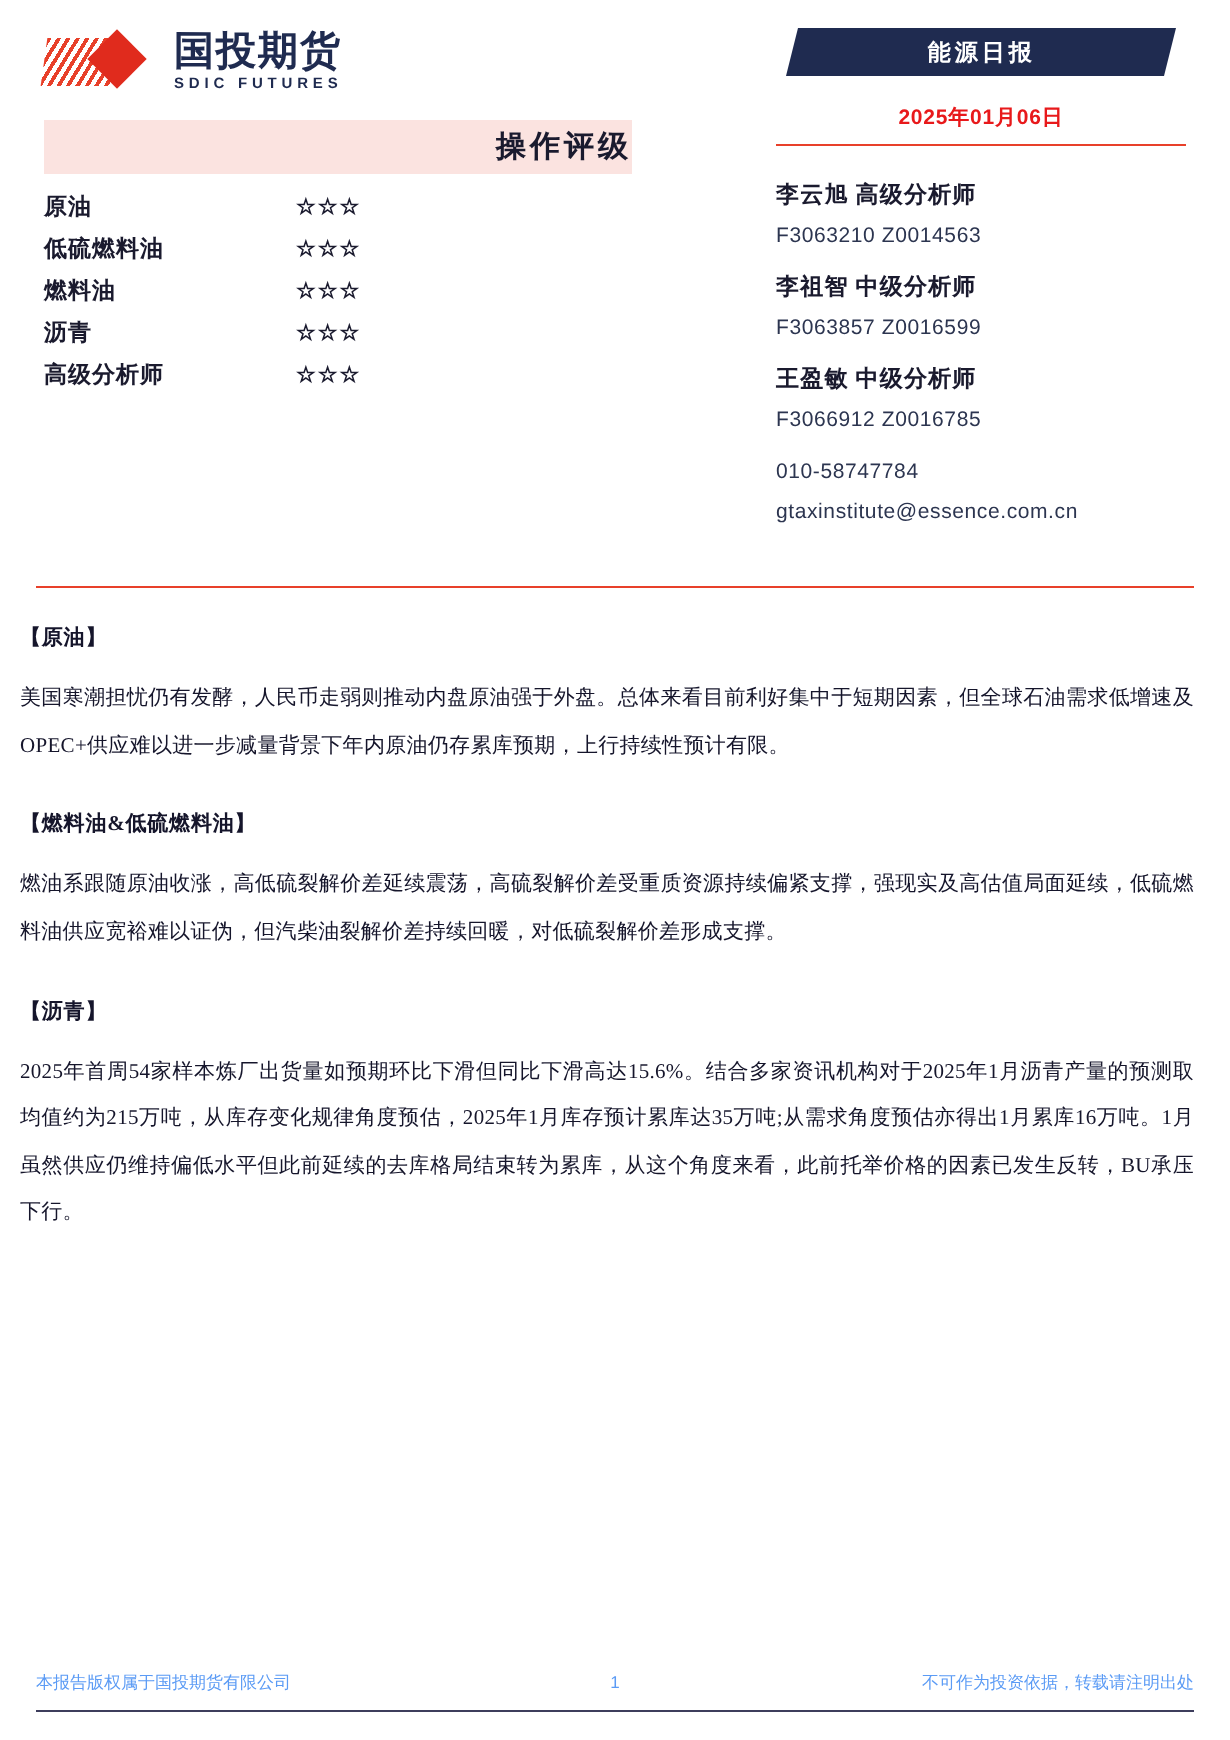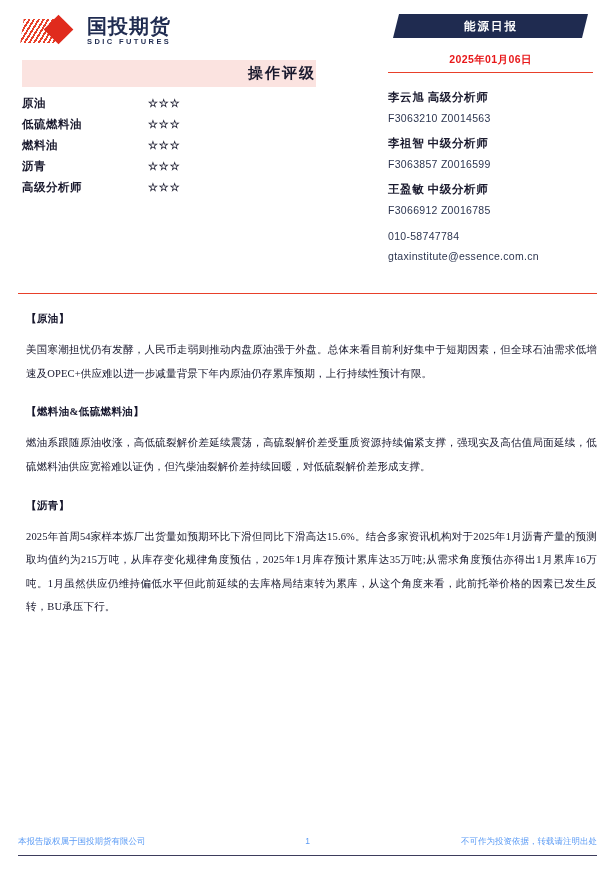--- a/index.html
+++ b/index.html
@@ -198,21 +198,21 @@
     left: 18px;
     right: 18px;
     top: 293px;
     height: 0;
     border-top: 1.6px solid #e8402a;
   }
 
   
   .content {
     position: absolute;
-    left: 26px;
+    left: 10px;
     right: 18px;
     top: 312px;
   }
   .section {
     margin-bottom: 20px;
   }
   .sec-head {
     font-size: 10.5px;
     font-weight: bold;
     color: #15152b;

